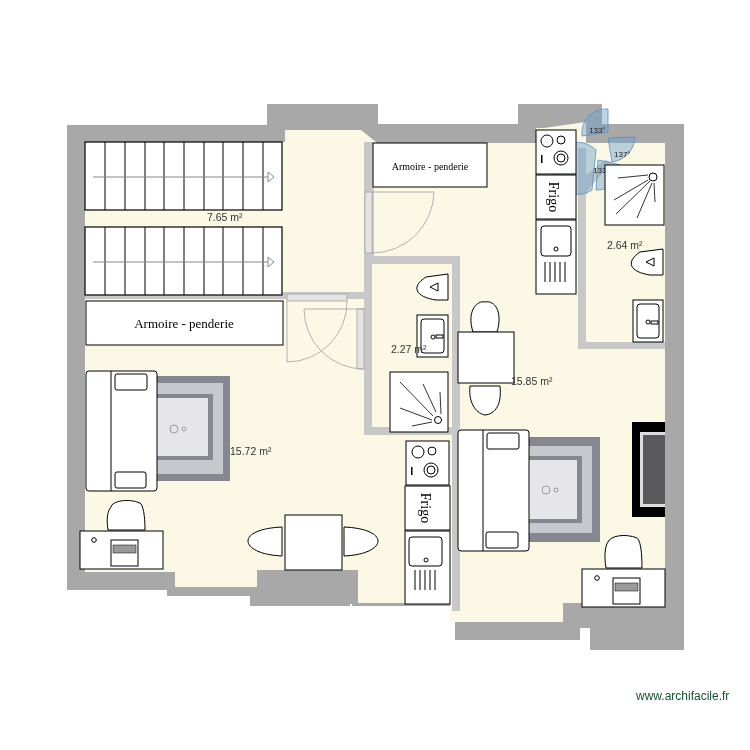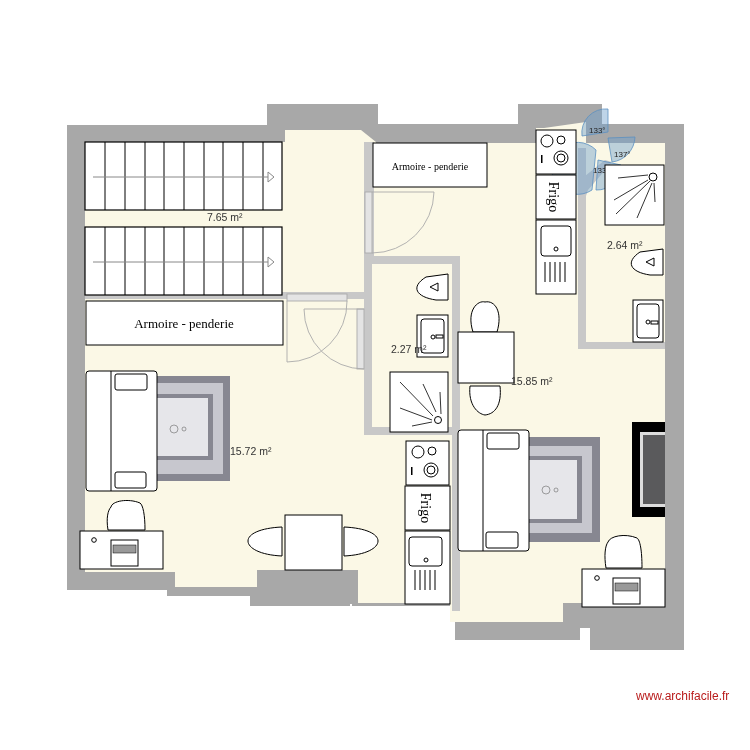--- a/index.html
+++ b/index.html
@@ -1,21 +1,21 @@
 <!DOCTYPE html>
 <html><head>
 <meta charset="utf-8">
 <style>
   html, body { margin:0; padding:0; background:#ffffff; }
   body { width:750px; height:750px; position:relative; overflow:hidden; font-family:"Liberation Sans", sans-serif; }
   svg { position:absolute; left:0; top:0; }
   .lbl { font-family:"Liberation Sans", sans-serif; font-size:10.5px; fill:#333; }
   .serif { font-family:"Liberation Serif", serif; fill:#000; }
   .ang { font-family:"Liberation Sans", sans-serif; font-size:8px; fill:#222; }
-  .wm { position:absolute; left:636px; top:689px; font-size:12px; color:#b91c1c; font-family:"Liberation Sans", sans-serif; }
+  .wm { position:absolute; left:636px; top:689px; font-size:12px; color:#14532d; font-family:"Liberation Sans", sans-serif; }
 </style>
 </head>
 <body>
 
 <svg width="750" height="750" viewBox="0 0 750 750">
 
   <g fill="#a8a8a8">
     <polygon points="67,125 267,125 267,104 378,104 378,124 518,124 518,104 602,104 602,124 684,124 684,650 590,650 590,628 580,628 580,640 455,640 455,622 454,622 454,606 352,606 352,604 350,604 350,606 250,606 250,596 167,596 167,590 67,590"></polygon>
   </g>
 

